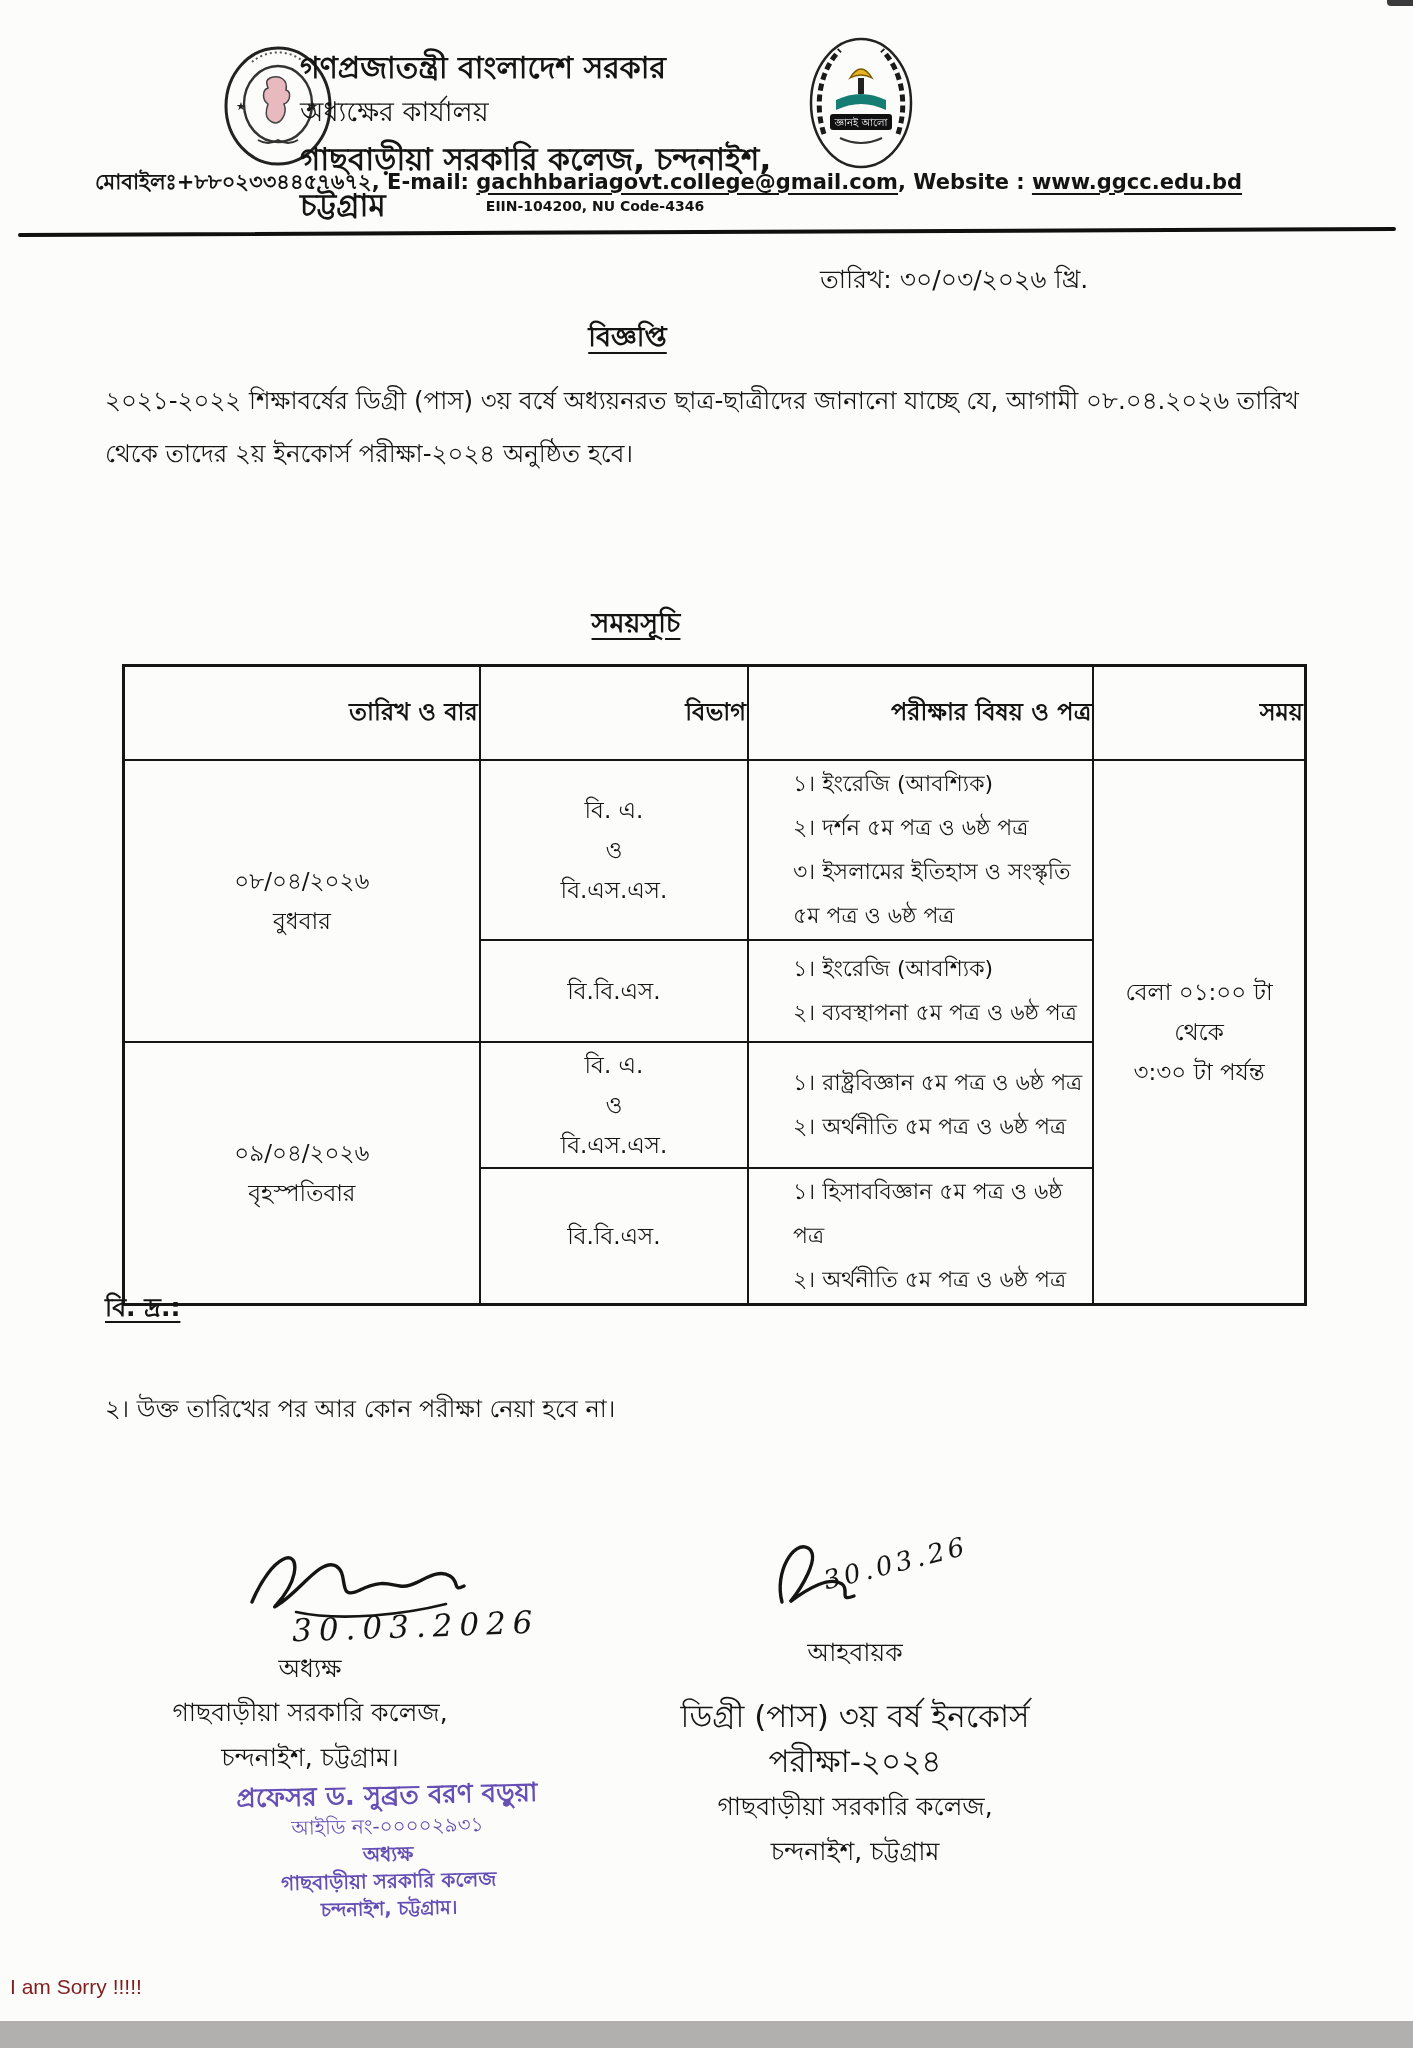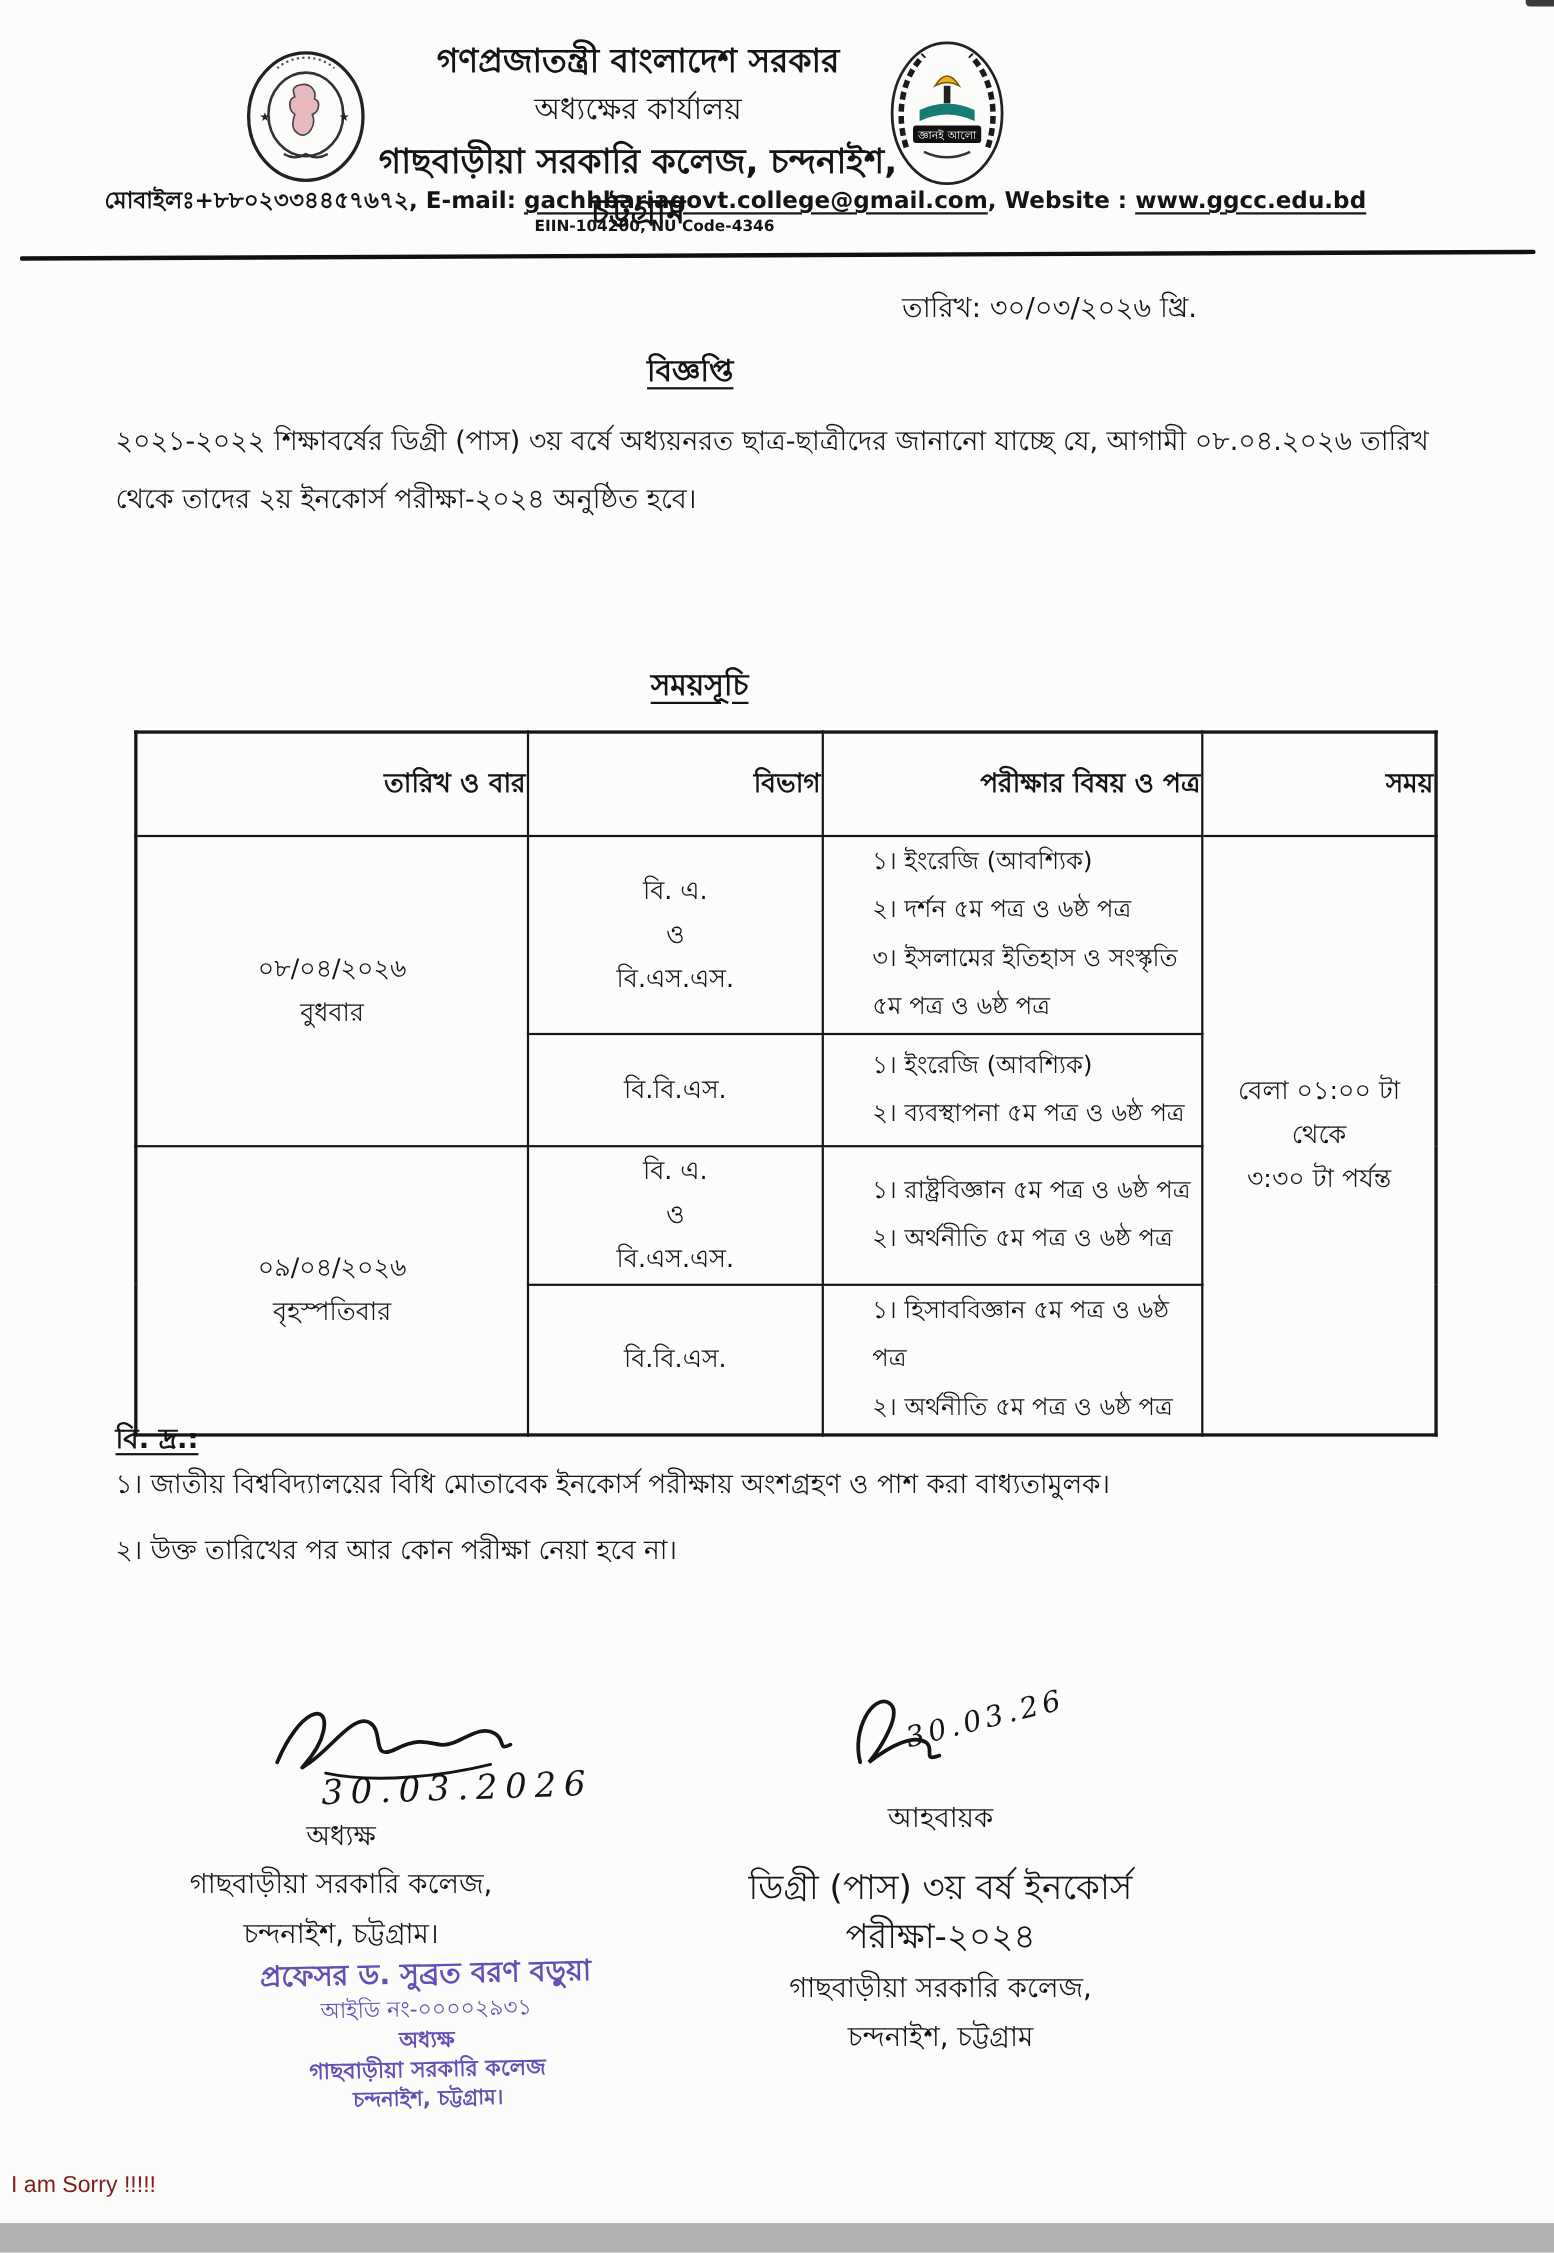--- a/index.html
+++ b/index.html
@@ -9,21 +9,21 @@
     font-family:"DejaVu Sans", sans-serif;
     color:#141414;
   }
   .page{
     position:relative;width:1413px;height:2048px;
     background:#fcfcfa;overflow:hidden;
   }
   
   .seal-left{position:absolute;left:222px;top:44px;}
   .logo-right{position:absolute;left:806px;top:34px;}
-  .header-lines{position:absolute;left:300px;top:36px;width:560px;text-align:center;}
+  .header-lines{position:absolute;left:300px;top:48px;width:560px;}
   .gov-line{font-size:30px;font-weight:bold;line-height:40px;}
   .office-line{font-size:27px;line-height:48px;}
   .college-line{font-size:31px;font-weight:bold;line-height:46px;}
   .contact-line{position:absolute;left:95px;top:166px;width:1000px;text-align:center;
     font-size:21px;font-weight:bold;white-space:nowrap;}
   .contact-line .u{text-decoration:underline;text-underline-offset:4px;text-align:center;}
   .codes-line{position:absolute;left:95px;top:198px;width:1000px;text-align:center;
     font-size:14px;font-weight:bold;}
   .head-rule{position:absolute;left:18px;top:230px;width:1378px;height:4px;background:#101010;
     transform:rotate(-0.25deg);border-radius:2px;}
@@ -201,21 +201,20 @@
       </td>
       <td class="cell-sub">
         <span class="tline">১। হিসাববিজ্ঞান ৫ম পত্র ও ৬ষ্ঠ পত্র</span>
         <span class="tline">২। অর্থনীতি ৫ম পত্র ও ৬ষ্ঠ পত্র</span>
       </td>
     </tr>
   </tbody>
     </table>
 
   <div class="notes-label">বি. দ্র.:</div>
-  <div class="note-1">১। জাতীয় বিশ্ববিদ্যালয়ের বিধি মোতাবেক ইনকোর্স পরীক্ষায় অংশগ্রহণ ও পাশ করা বাধ্যতামুলক।</div>
   <div class="note-2">২। উক্ত তারিখের পর আর কোন পরীক্ষা নেয়া হবে না।</div>
 
   <div class="sig-left-svg">
     <svg width="240" height="88" viewBox="0 0 240 88">
       <path d="M14,62 C34,14 62,6 56,34 C51,58 24,76 44,62 C64,48 84,18 98,26 C112,34 98,62 122,50 C142,40 150,44 162,46 C178,49 196,26 212,36 C222,42 214,52 226,46" fill="none" stroke="#151515" stroke-width="3.4" stroke-linecap="round"></path>
       <path d="M58,72 C104,82 168,74 208,64" fill="none" stroke="#151515" stroke-width="2.6" stroke-linecap="round"></path>
     </svg>
   </div>
   <div class="sig-left-date">30.03.2026</div>
   <div class="sig-left-block">

